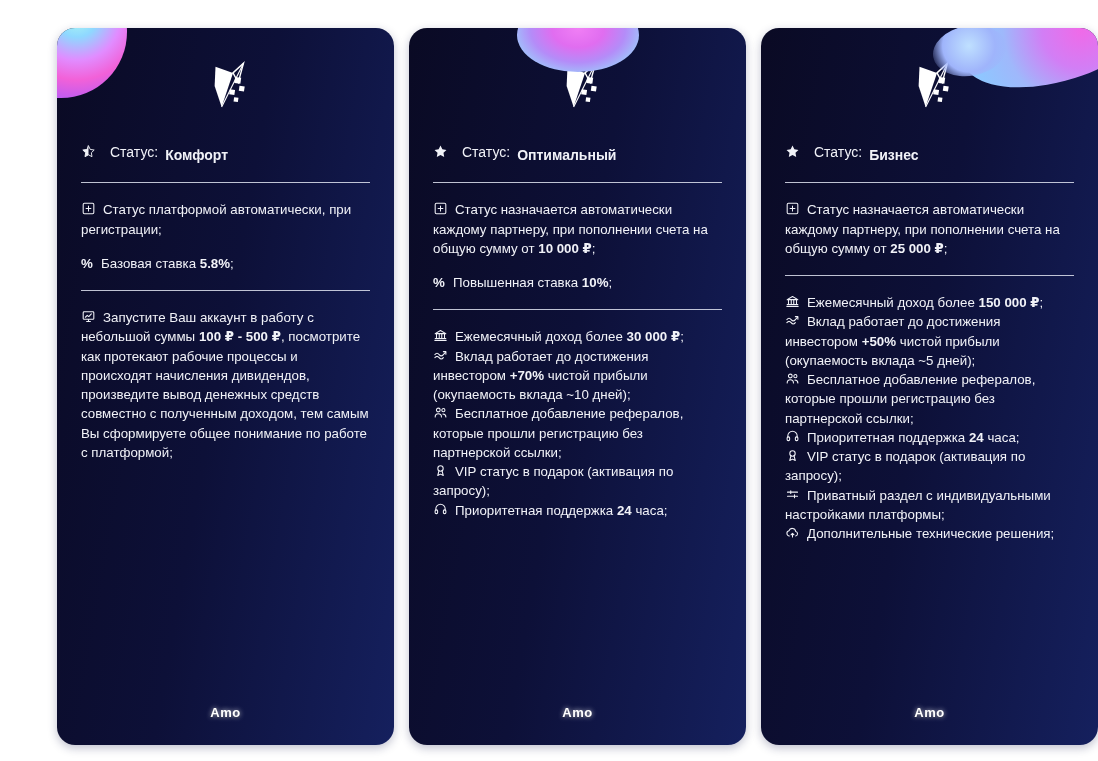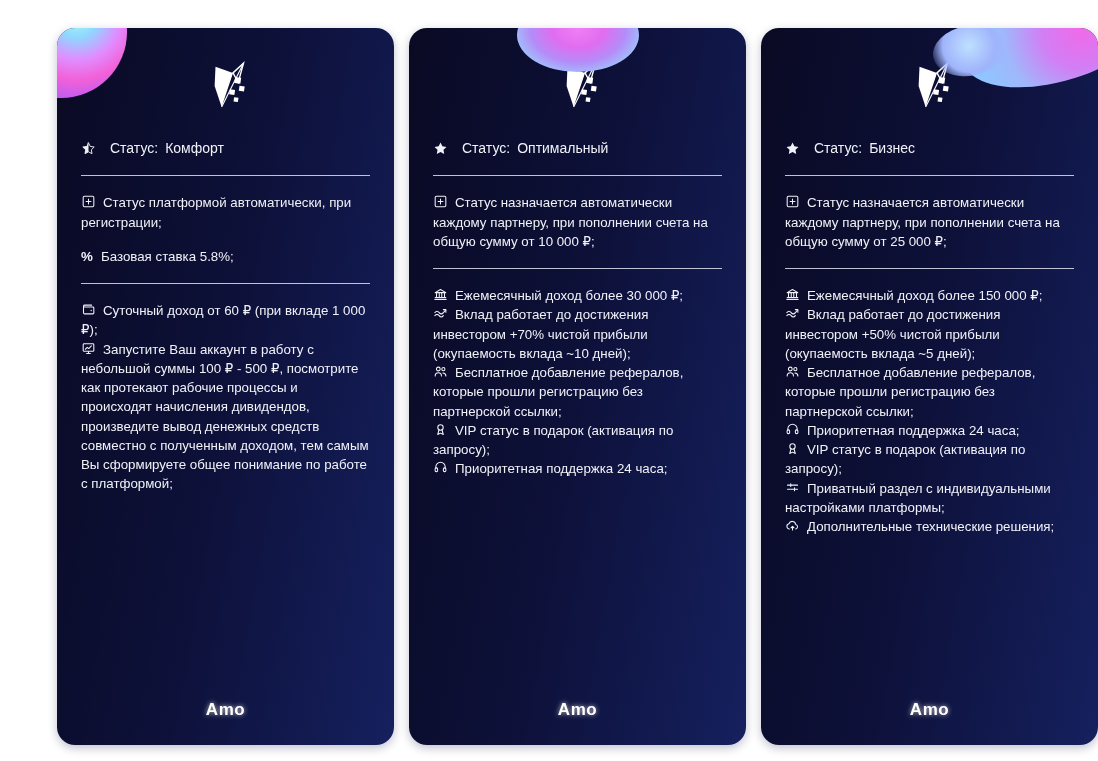--- a/index.html
+++ b/index.html
@@ -16,31 +16,31 @@
   .decor-drop-top-center{top:-30px;left:50%;transform:translateX(-50%);width:122px;height:74px;border-radius:50%;
     background:radial-gradient(ellipse at 50% 42%,#f07ef5 0%,#e06df0 30%,#b48cf8 55%,#9ec8fb 78%,#aee1ff 100%);}
   .decor-wave-top-right{top:-32px;right:-36px;width:172px;height:88px;transform:rotate(-10deg);
     border-radius:48% 52% 55% 45%/60% 55% 45% 40%;
     background:radial-gradient(circle at 70% 45%,#f06ae8 0%,#d27ef5 30%,#9fb8fb 60%,#8fc6ff 85%);}
   .decor-wave-top-right::after{content:"";position:absolute;left:-30px;top:16px;width:74px;height:50px;border-radius:50%;
     background:radial-gradient(circle at 50% 40%,#bfe0ff 0%,#9fb4fb 55%,rgba(159,180,251,0) 85%);}
   .emblem{align-self:center;margin:10px 0 24px;width:56px;height:56px;}
   .emblem svg{width:100%;height:100%;display:block;}
   .status-line{display:flex;align-items:center;gap:7px;font-size:14px;}
-  .b{font-weight:400;}
+  .b{font-weight:700;margin-top:7px;}
   .divider{border:none;border-top:1px solid rgba(223,227,240,.85);margin:17px 0;width:100%;}
   .section{display:block;}
   .sec1 .item + .item{margin-top:15px;}
   .item{margin:0;}
   .icon{display:inline-block;width:15px;height:15px;vertical-align:-2px;margin-right:7px;}
   .icon svg{width:100%;height:100%;display:block;}
   .icon-text{display:inline-block;width:auto;min-width:13px;margin-right:7px;font-weight:600;}
   .lnk{color:#f1f2f8;text-decoration:underline;text-decoration-style:dashed;text-decoration-thickness:1px;
     text-underline-offset:3px;cursor:pointer;}
-  .footer-logo{margin-top:auto;align-self:center;font-weight:800;font-size:17px;letter-spacing:.5px;color:#fff;
+  .footer-logo{margin-top:auto;align-self:center;font-weight:800;font-size:13px;letter-spacing:.5px;color:#fff;
     text-shadow:0 0 5px rgba(255,255,255,.8),0 1px 2px rgba(0,0,0,.45);text-align:right;}
 </style>
 </head>
 <body>
 
 <main class="cards-row" id="cards-root">
     <section class="card">
       <div class="decor decor-sphere-top-left"></div>
       <div class="emblem">
         <svg xmlns="http://www.w3.org/2000/svg" viewBox="0 0 64 64">
@@ -72,24 +72,20 @@
       <div class="section sec1">
         <p class="item"><span class="icon"><svg xmlns="http://www.w3.org/2000/svg" viewBox="0 0 24 24" fill="none" stroke="#f1f2f8" stroke-width="1.7" stroke-linecap="round" stroke-linejoin="round">
               <rect x="3.5" y="3.5" width="17" height="17" rx="2"></rect>
               <path d="M12 8.2v7.6M8.2 12h7.6"></path>
             </svg></span><span>Статус платформой автоматически, при регистрации;</span></p>
         <p class="item"><span class="icon-text">%</span><span>Базовая ставка </span><span class="b">5.8%</span><span>;</span></p>
       </div>
       <hr class="divider">
       <div class="section sec2">
         <p class="item"><span class="icon"><svg xmlns="http://www.w3.org/2000/svg" viewBox="0 0 24 24" fill="none" stroke="#f1f2f8" stroke-width="1.7" stroke-linecap="round" stroke-linejoin="round">
-              <path d="M4 7.2V17a2 2 0 0 0 2 2h13a1.5 1.5 0 0 0 1.5-1.5v-8A1.5 1.5 0 0 0 19 8H6a1.9 1.9 0 0 1-2-1.5A1.8 1.8 0 0 1 5.8 5H17"></path>
-              <circle cx="16.3" cy="13.5" r="1.1" fill="#f1f2f8" stroke="none"></circle>
-            </svg></span><span>Суточный доход от </span><span class="b">60 ₽ (при вкладе 1 000 ₽)</span><span>;</span></p>
-        <p class="item"><span class="icon"><svg xmlns="http://www.w3.org/2000/svg" viewBox="0 0 24 24" fill="none" stroke="#f1f2f8" stroke-width="1.7" stroke-linecap="round" stroke-linejoin="round">
               <rect x="3.5" y="4.5" width="17" height="12" rx="1.5"></rect>
               <path d="M7 13.2l3-3 2.4 1.9 4.2-4.4"></path>
               <path d="M9 20h6M12 16.8V20"></path>
             </svg></span><span>Запустите Ваш аккаунт в работу с небольшой суммы </span><span class="b">100 ₽ - 500 ₽</span><span>, посмотрите как протекают рабочие процессы и происходят начисления дивидендов, произведите вывод денежных средств совместно с полученным доходом, тем самым Вы сформируете общее понимание по работе с платформой;</span></p>
       </div>
       <div class="footer-logo">Amo</div>
     </section>
     <section class="card">
       <div class="decor decor-drop-top-center"></div>
       <div class="emblem">
@@ -111,20 +107,21 @@
         </span>
         <span>Статус:</span>
         <strong class="b">Оптимальный</strong>
       </div>
       <hr class="divider">
       <div class="section sec1">
         <p class="item"><span class="icon"><svg xmlns="http://www.w3.org/2000/svg" viewBox="0 0 24 24" fill="none" stroke="#f1f2f8" stroke-width="1.7" stroke-linecap="round" stroke-linejoin="round">
               <rect x="3.5" y="3.5" width="17" height="17" rx="2"></rect>
               <path d="M12 8.2v7.6M8.2 12h7.6"></path>
             </svg></span><span>Статус назначается автоматически каждому партнеру, при пополнении счета на общую сумму от </span><span class="b">10 000 ₽</span><span>;</span></p>
+        <p class="item"><span class="icon-text">%</span><span>Повышенная ставка </span><span class="b">10%</span><span>;</span></p>
       </div>
       <hr class="divider">
       <div class="section sec2">
         <p class="item"><span class="icon"><svg xmlns="http://www.w3.org/2000/svg" viewBox="0 0 24 24" fill="none" stroke="#f1f2f8" stroke-width="1.7" stroke-linecap="round" stroke-linejoin="round">
               <path d="M3.5 9L12 4l8.5 5z"></path>
               <path d="M5.6 9v7.5M10 9v7.5M14 9v7.5M18.4 9v7.5M3.5 16.8h17M3 19.8h18"></path>
             </svg></span><span>Ежемесячный доход более </span><span class="b">30 000 ₽</span><span>;</span></p>
         <p class="item"><span class="icon"><svg xmlns="http://www.w3.org/2000/svg" viewBox="0 0 24 24" fill="none" stroke="#f1f2f8" stroke-width="1.7" stroke-linecap="round" stroke-linejoin="round">
               <path d="M3 15.5c2.3-2.8 4.6-2.8 6.8 0s4.5 2.8 6.8 0"></path>
               <path d="M3 10.5c2.3-2.8 4.6-2.8 6.8 0s4.5 2.8 6.8 0l3.6-4"></path>

